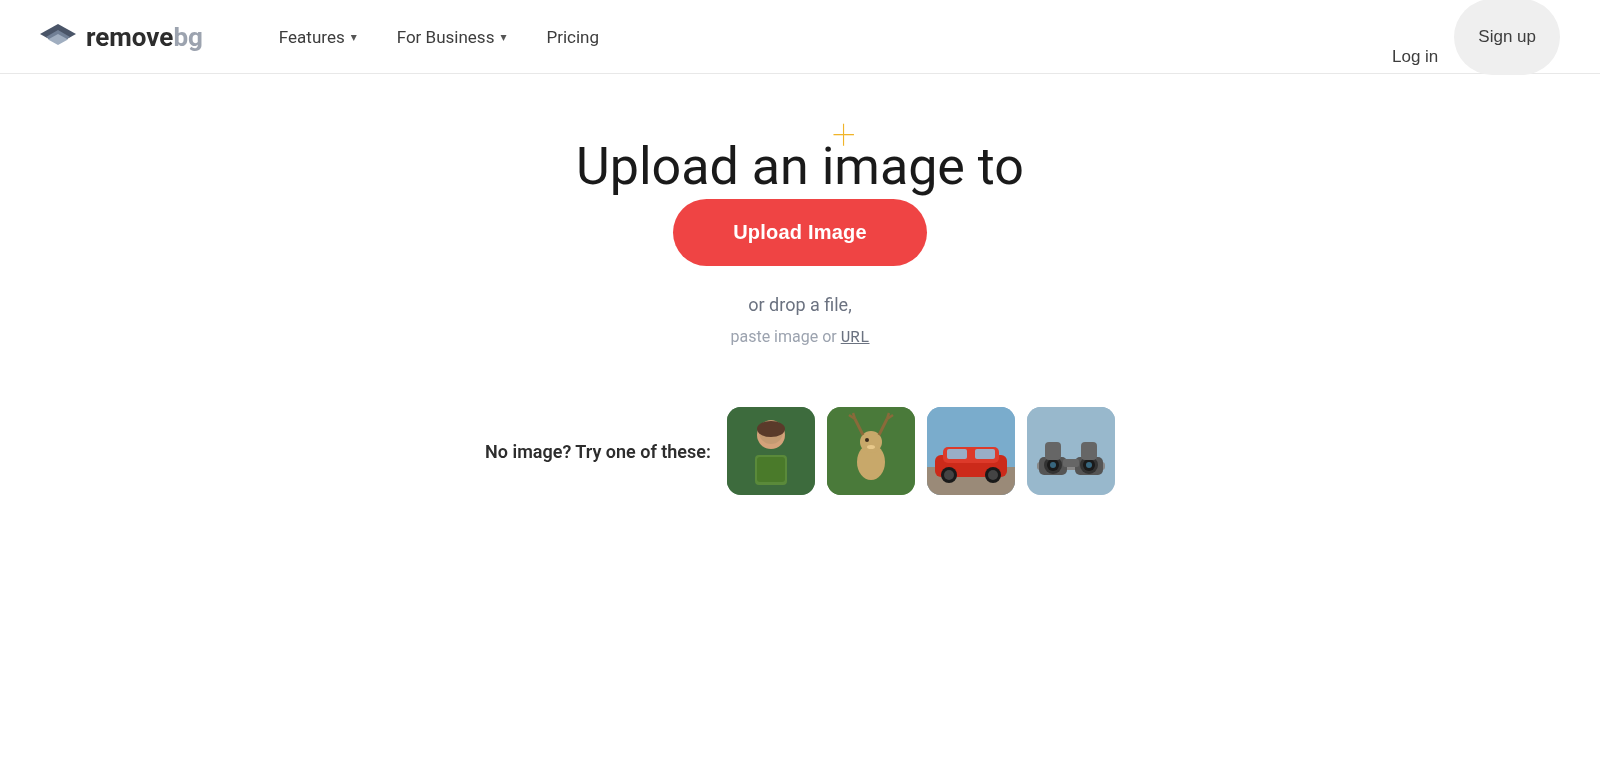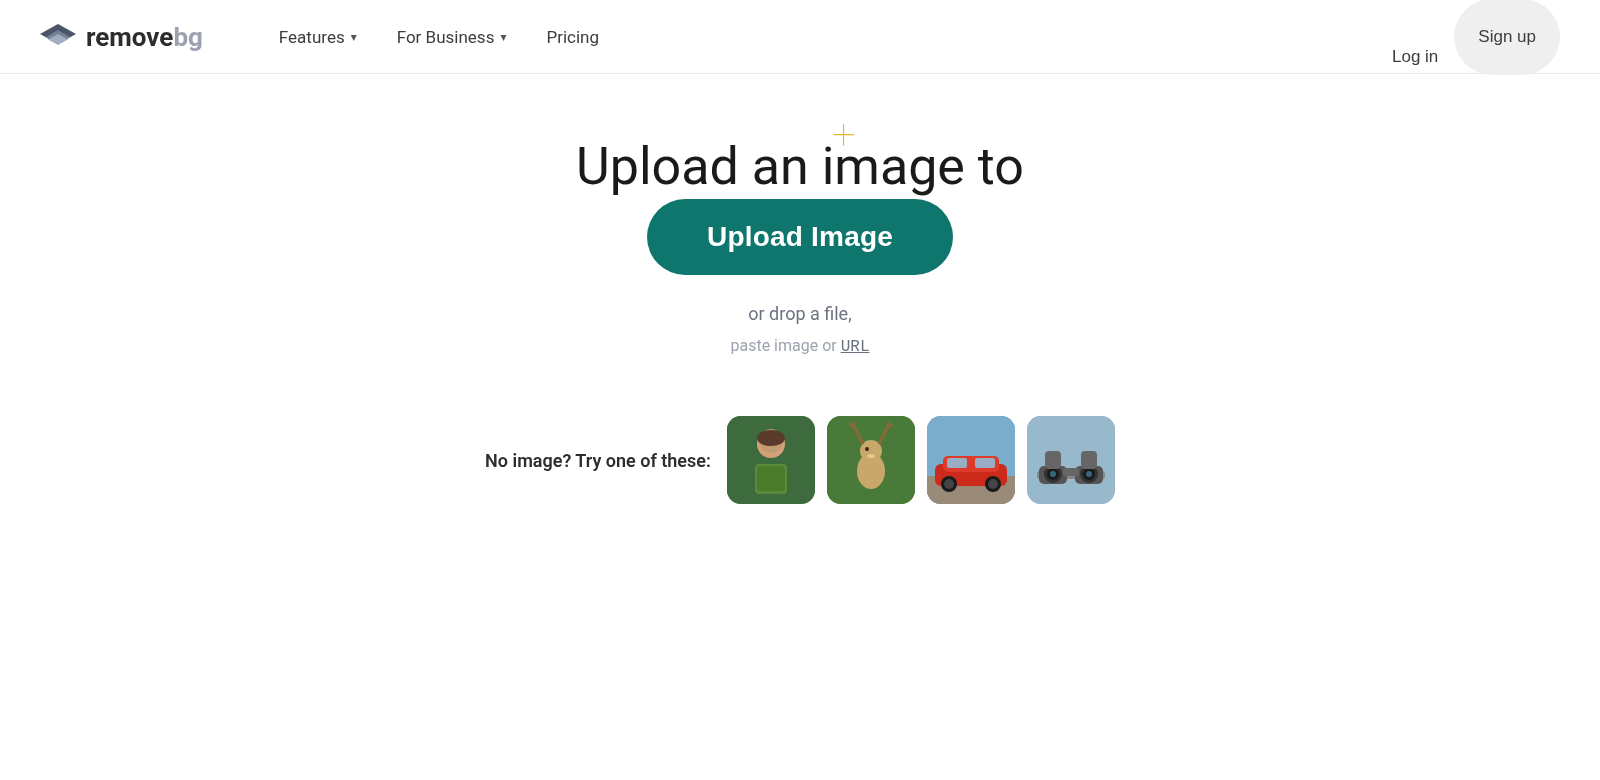--- a/index.html
+++ b/index.html
@@ -125,26 +125,26 @@
     .hero-title {
       font-size: 52px;
       font-weight: 400;
       color: #1a1a1a;
       text-align: center;
       line-height: 1.25;
       max-width: 700px;
     }
 
     .upload-btn {
-      background: #0f766e;
+      background: #ef4444;
       color: #ffffff;
       border: none;
       border-radius: 50px;
       padding: 22px 60px;
-      font-size: 28px;
+      font-size: 20px;
       font-weight: 600;
       cursor: pointer;
       margin-bottom: 28px;
       letter-spacing: 0.2px;
     }
 
     .drop-text {
       font-size: 18px;
       color: #6b7280;
       margin-bottom: 12px;

